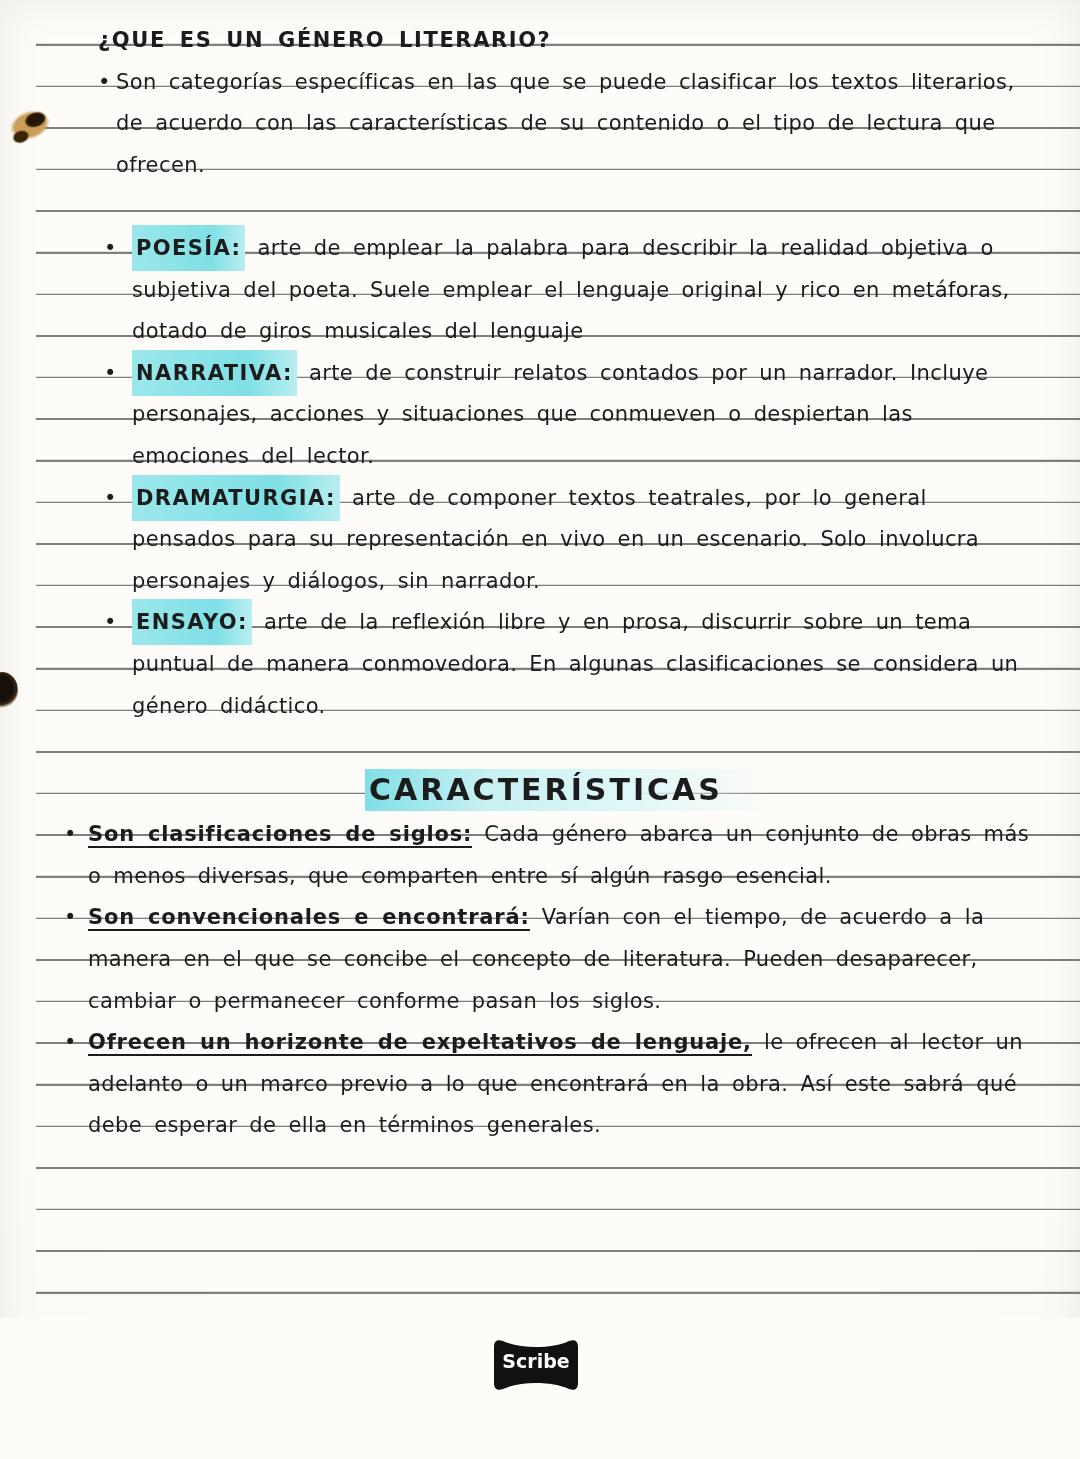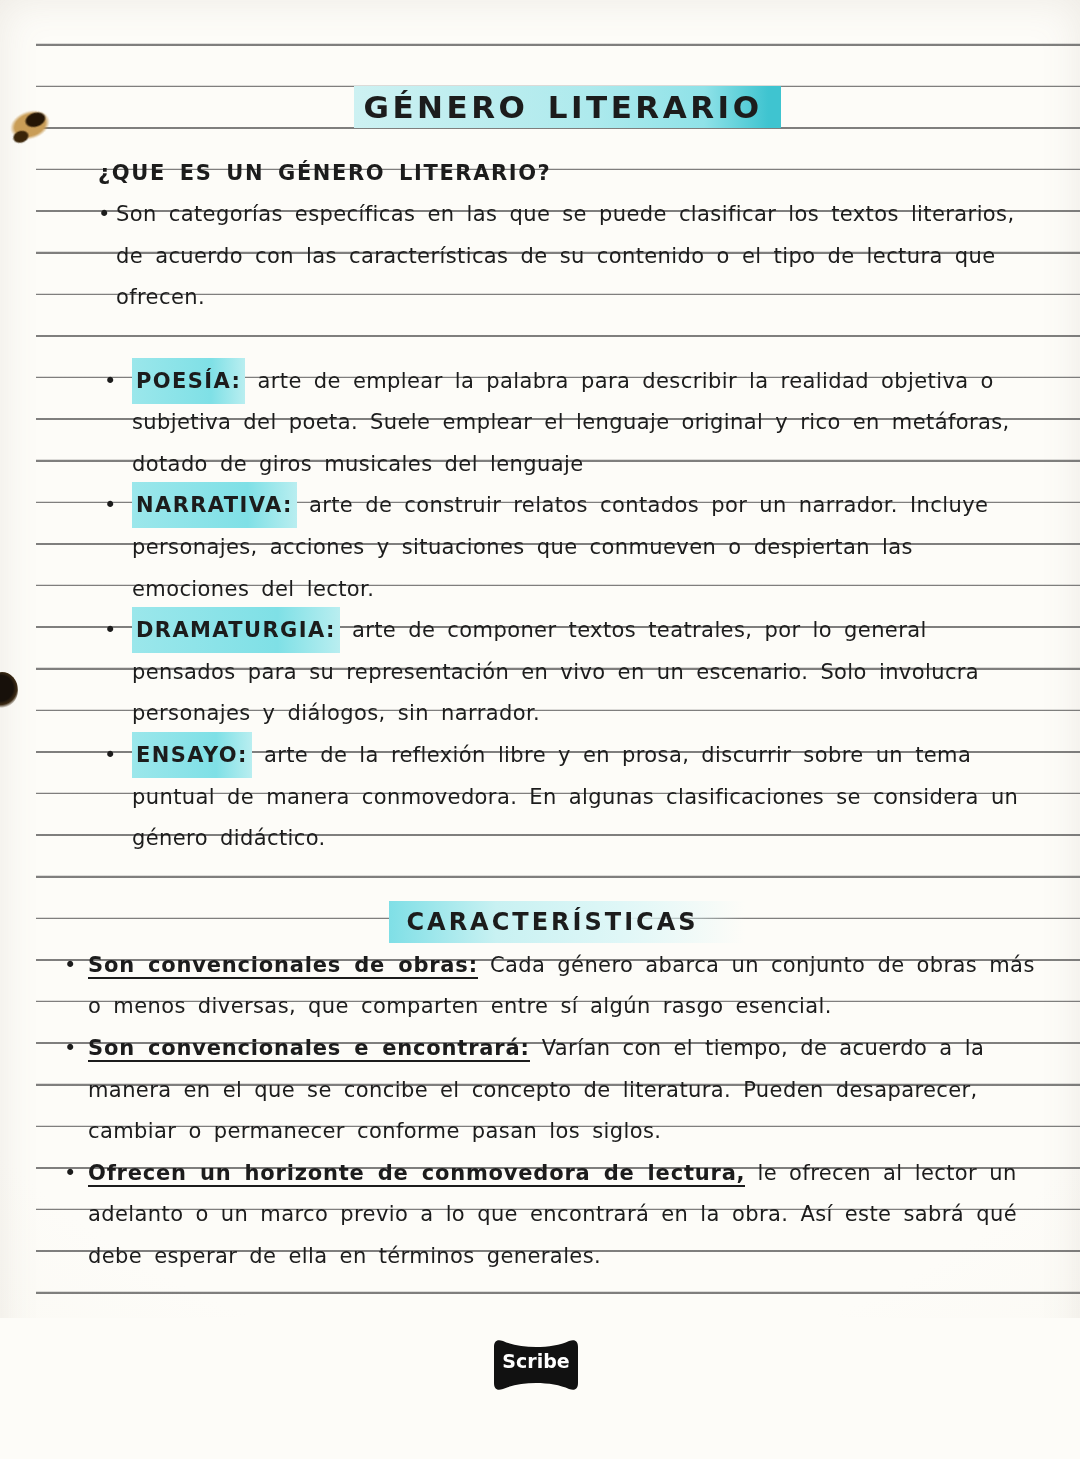--- a/index.html
+++ b/index.html
@@ -71,22 +71,22 @@
   .genre-item{position:relative;padding-left:34px;margin:0;}
   .genre-item .dot{position:absolute;left:6px;top:0;}
   .hl-term{
     background:linear-gradient(90deg,#9be7eb 0%,#7fe0e6 70%,#b9eef0 100%);
     font-weight:bold;letter-spacing:1.4px;padding:11px 4px;
   }
   .char-heading-row{text-align:center;margin-top:41.6px;}
   .hl-wash{
     display:inline-block;
     background:linear-gradient(90deg,#7fdfe6 0%,#c8f1f2 30%,#dff7f7 65%,rgba(223,247,247,0) 100%);
-    padding:2px 46px 2px 17px;
-    font-size:24px;font-weight:bold;letter-spacing:3px;line-height:38px;
+    padding:2px 46px 2px 4px;
+    font-size:30px;font-weight:bold;letter-spacing:3px;line-height:38px;
   }
   .char-item{position:relative;padding-left:24px;margin-left:-34px;}
   .char-item .dot{position:absolute;left:0;top:0;}
   .u-term{font-weight:bold;border-bottom:2.5px solid #1c1c1c;letter-spacing:.8px;}
   
   .badge{
     position:absolute;left:492px;top:1336px;width:88px;height:58px;
   }
   .badge svg{position:absolute;left:0;top:0;}
   .badge .badge-label{
@@ -100,23 +100,20 @@
 <body>
 
 <div class="page">
   <div class="rules"></div>
   <div class="rules-mask"></div>
   <div class="stain-top"></div>
   <div class="stain-left"></div>
 
   <div class="content">
 
-    <div class="title-row">
-      <span class="hl-title">GÉNERO LITERARIO</span>
-    </div>
 
     <div class="question">¿QUE ES UN GÉNERO LITERARIO?</div>
 
     <div class="bullet-para">
       <span class="dot">•</span>
       <span>Son categorías específicas en las que se puede clasificar los textos literarios, de acuerdo con las características de su contenido o el tipo de lectura que ofrecen.</span>
     </div>
 
     <div class="spacer"></div>
 
@@ -144,33 +141,33 @@
       <span class="hl-term">ENSAYO:</span>
       <span>arte de la reflexión libre y en prosa, discurrir sobre un tema puntual de manera conmovedora. En algunas clasificaciones se considera un género didáctico.</span>
     </div>
 
     <div class="char-heading-row">
       <span class="hl-wash">CARACTERÍSTICAS</span>
     </div>
 
     <div class="char-item">
       <span class="dot">•</span>
-      <span class="u-term">Son convencionales de obras:</span>
+      <span class="u-term">Son clasificaciones de siglos:</span>
       <span>Cada género abarca un conjunto de obras más o menos diversas, que comparten entre sí algún rasgo esencial.</span>
     </div>
 
     <div class="char-item">
       <span class="dot">•</span>
       <span class="u-term">Son convencionales e encontrará:</span>
       <span>Varían con el tiempo, de acuerdo a la manera en el que se concibe el concepto de literatura. Pueden desaparecer, cambiar o permanecer conforme pasan los siglos.</span>
     </div>
 
     <div class="char-item">
       <span class="dot">•</span>
-      <span class="u-term">Ofrecen un horizonte de conmovedora de lectura,</span>
+      <span class="u-term">Ofrecen un horizonte de expeltativos de lenguaje,</span>
       <span>le ofrecen al lector un adelanto o un marco previo a lo que encontrará en la obra. Así este sabrá qué debe esperar de ella en términos generales.</span>
     </div>
 
   </div>
 
   <div class="badge">
     <svg width="88" height="58" viewBox="0 0 88 58">
       <path d="M 11 5
                C 28 13, 60 13, 77 5
                C 83 3, 86 5, 86 11

